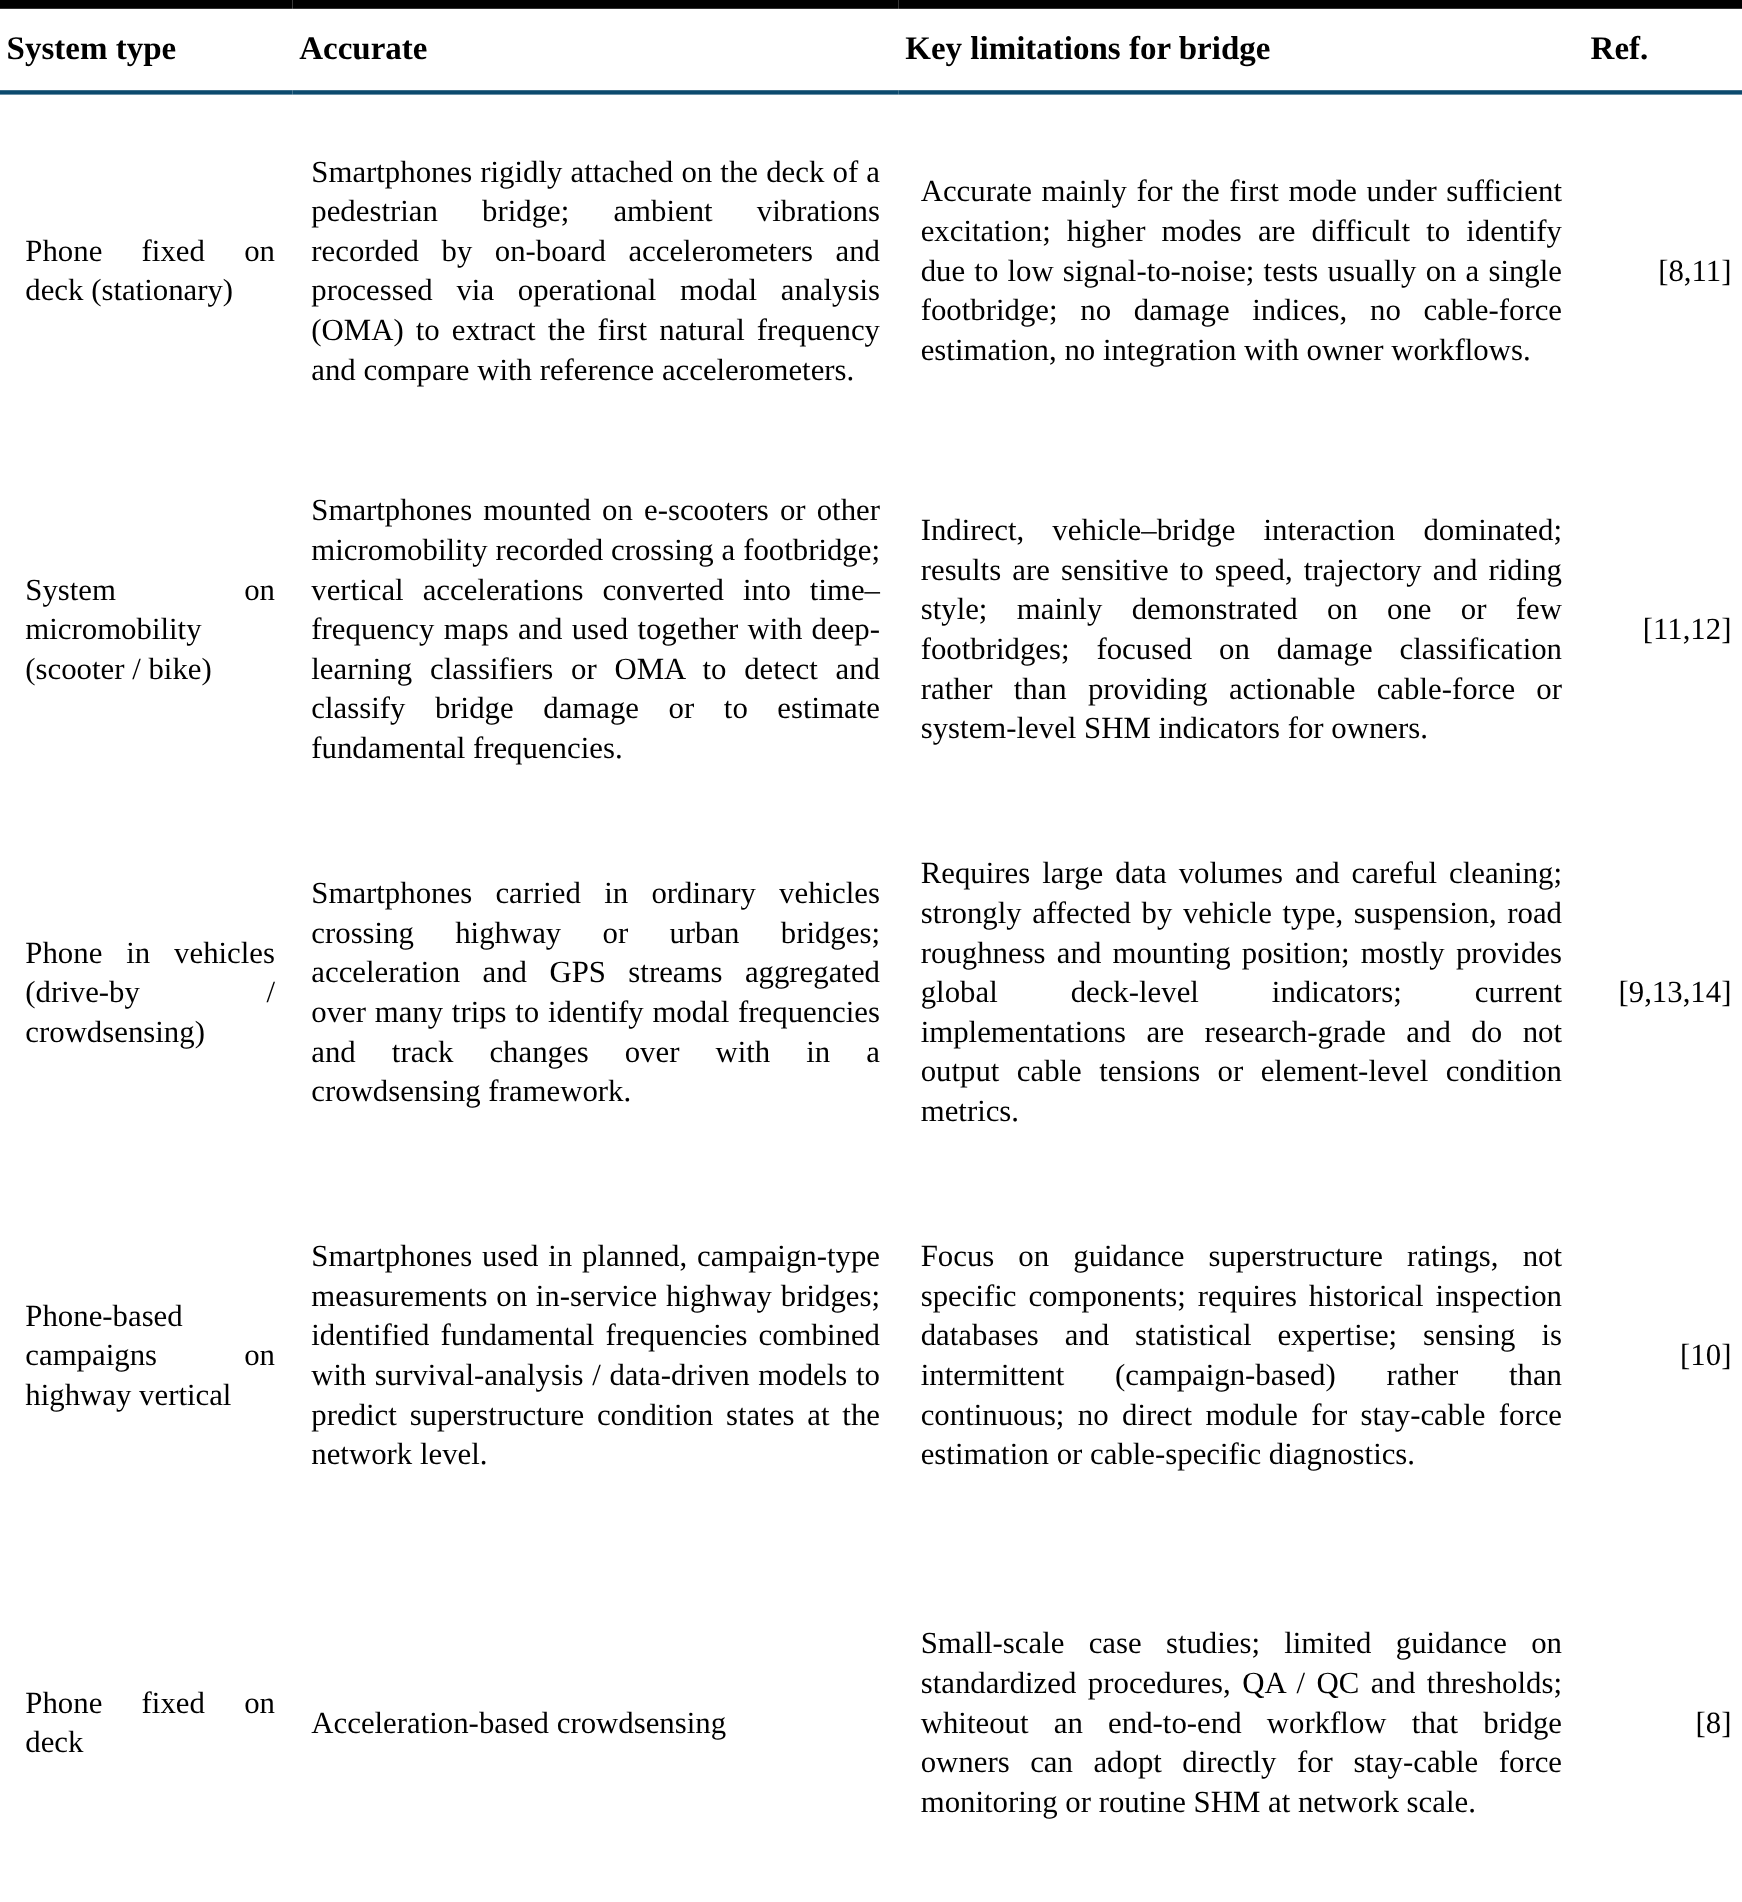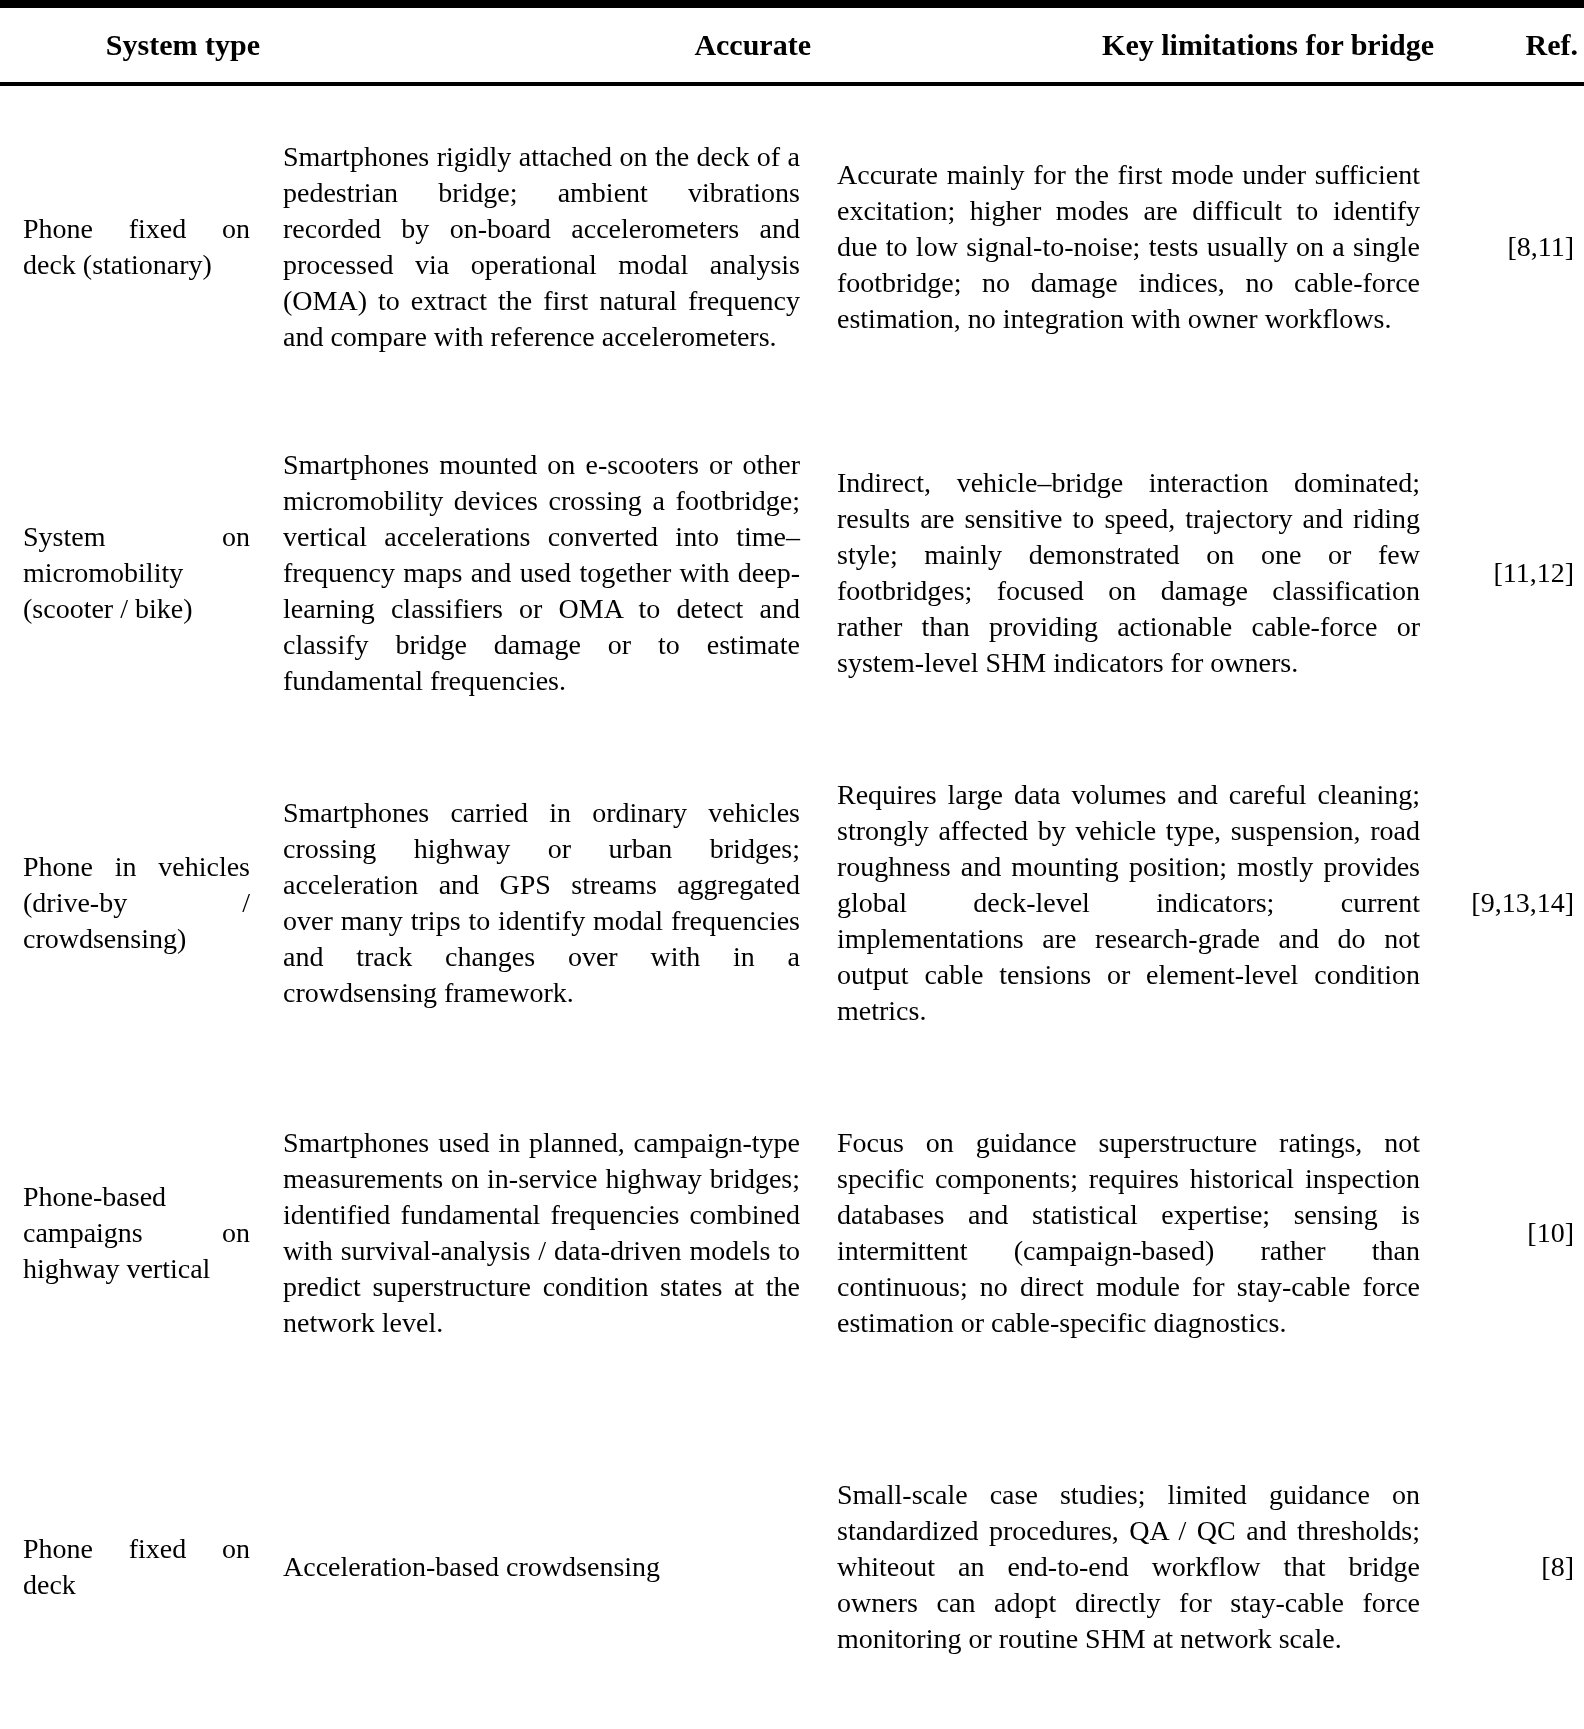--- a/index.html
+++ b/index.html
@@ -22,25 +22,25 @@
   }
   col.c1 { width: 266px; }
   col.c2 { width: 551px; }
   col.c3 { width: 623px; }
   col.c4 { width: 144px; }
 
   thead th {
     font-weight: bold;
     font-size: 30px;
     line-height: 36px;
-    text-align: right;
+    text-align: left;
     vertical-align: middle;
     height: 58px;
     padding: 8px 6px;
-    border-bottom: 4px solid #000000;
+    border-bottom: 4px solid #0c4a6e;
     background: #ffffff;
   }
 
   tbody td {
     vertical-align: middle;
     font-size: 28px;
     line-height: 36px;
     padding-top: 30px;
     padding-bottom: 30px;
     background: #ffffff;
@@ -89,21 +89,21 @@
   <tbody>
   <tr style="height: 324px;">
     <td class="c1">Phone fixed on deck (stationary)</td>
     <td class="c2">Smartphones rigidly attached on the deck of a pedestrian bridge; ambient vibrations recorded by on-board accelerometers and processed via operational modal analysis (OMA) to extract the first natural frequency and compare with reference accelerometers.</td>
     <td class="c3">Accurate mainly for the first mode under sufficient excitation; higher modes are difficult to identify due to low signal-to-noise; tests usually on a single footbridge; no damage indices, no cable-force estimation, no integration with owner workflows.</td>
     <td class="c4">[8,11]</td>
   </tr>
 
   <tr style="height: 330px;">
     <td class="c1">System on micromobility (scooter / bike)</td>
-    <td class="c2">Smartphones mounted on e-scooters or other micromobility devices crossing a footbridge; vertical accelerations converted into time–frequency maps and used together with deep-learning classifiers or OMA to detect and classify bridge damage or to estimate fundamental frequencies.</td>
+    <td class="c2">Smartphones mounted on e-scooters or other micromobility recorded crossing a footbridge; vertical accelerations converted into time–frequency maps and used together with deep-learning classifiers or OMA to detect and classify bridge damage or to estimate fundamental frequencies.</td>
     <td class="c3">Indirect, vehicle–bridge interaction dominated; results are sensitive to speed, trajectory and riding style; mainly demonstrated on one or few footbridges; focused on damage classification rather than providing actionable cable-force or system-level SHM indicators for owners.</td>
     <td class="c4">[11,12]</td>
   </tr>
 
   <tr style="height: 330px;">
     <td class="c1">Phone in vehicles (drive-by / crowdsensing)</td>
     <td class="c2">Smartphones carried in ordinary vehicles crossing highway or urban bridges; acceleration and GPS streams aggregated over many trips to identify modal frequencies and track changes over with in a crowdsensing framework.</td>
     <td class="c3">Requires large data volumes and careful cleaning; strongly affected by vehicle type, suspension, road roughness and mounting position; mostly provides global deck-level indicators; current implementations are research-grade and do not output cable tensions or element-level condition metrics.</td>
     <td class="c4">[9,13,14]</td>
   </tr>

